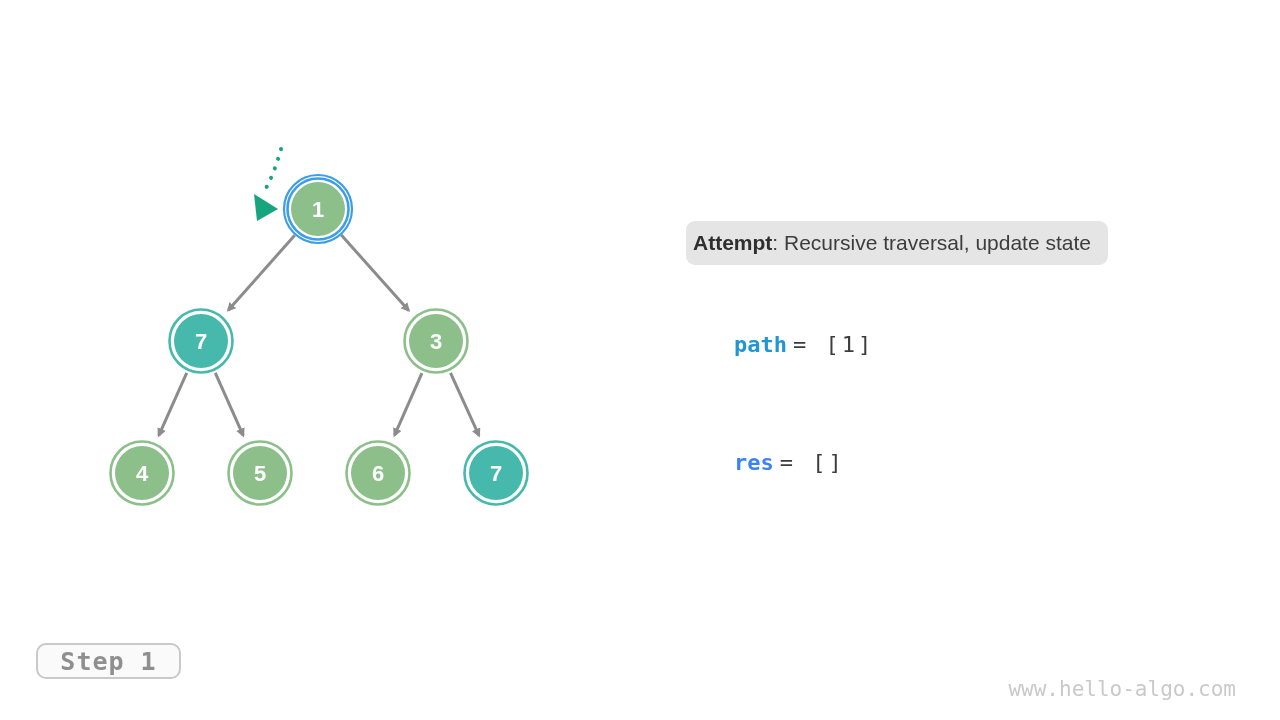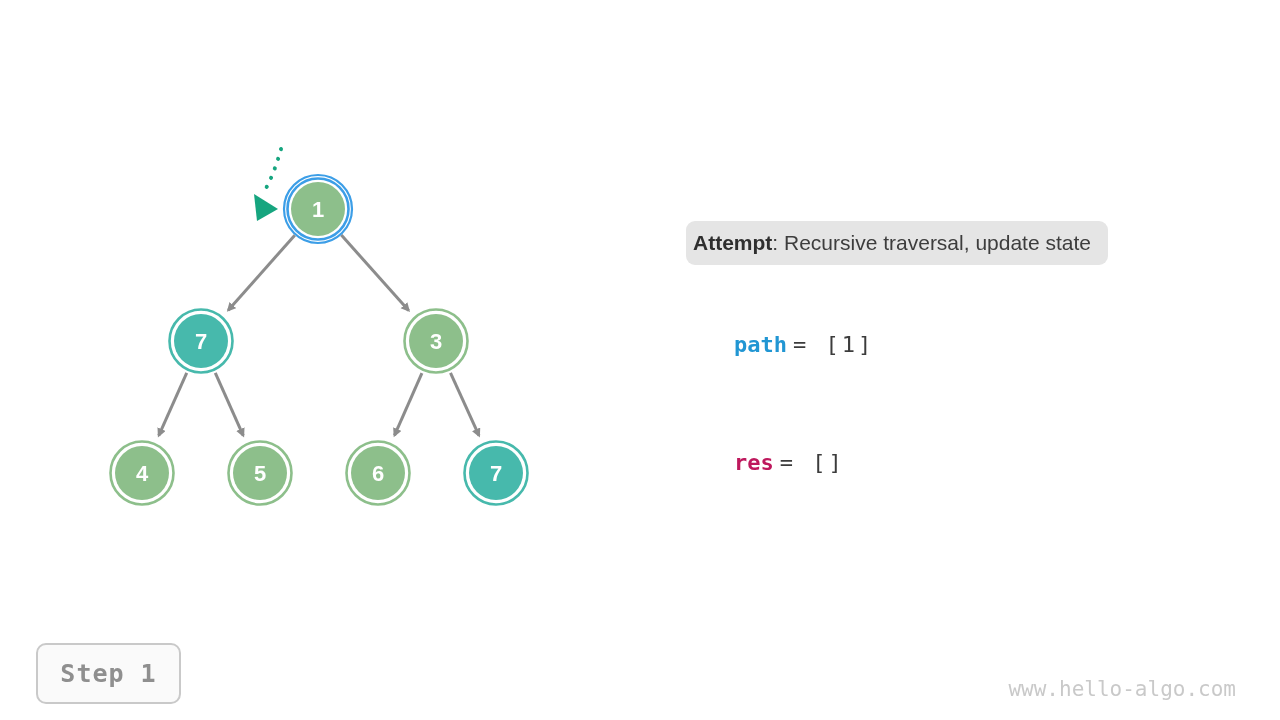--- a/index.html
+++ b/index.html
@@ -19,21 +19,21 @@
   .bold-label{font-weight:700;color:#2f2f2f;}
 
   .code-line{position:absolute;left:703px;font-family:"DejaVu Sans Mono",monospace;
      font-size:22px;white-space:nowrap;line-height:28px;margin-left:31px;}
   .code-path{top:331px;}
   .code-res{top:449px;}
   .code-var{font-weight:700;}
   .code-rest{color:#3c3c3c;font-weight:500;margin-left:6px;letter-spacing:3px;}
 
   
-  .step-badge{position:absolute;left:36px;top:643px;width:145px;height:61px;
+  .step-badge{position:absolute;left:36px;top:643px;width:145px;height:36px;
      border:2px solid #c9c9c9;border-radius:10px;background:#fafafa;
      display:flex;align-items:center;justify-content:center;
      font-family:"DejaVu Sans Mono",monospace;font-weight:700;font-size:25px;
      color:#8f8f8f;letter-spacing:1px;box-sizing:border-box;}
 
   
   .watermark{position:absolute;right:44px;top:677px;
      font-family:"DejaVu Sans Mono",monospace;font-size:21px;color:#c9c9c9;}
 </style>
 </head>
@@ -96,21 +96,21 @@
   <div class="attempt-box" style="background: #e5e5e5; padding-left: 7px;">
     <span class="bold-label">Attempt</span><span>: Recursive traversal, update state</span>
   </div>
 
 
   <div class="code-line code-path">
     <span class="code-var" style="color: rgb(33, 150, 211);">path</span><span class="code-rest">= [1]</span>
   </div>
 
   <div class="code-line code-res">
-    <span class="code-var" style="color: #be185d;">res</span><span class="code-rest">= []</span>
+    <span class="code-var" style="color: #3b82f6;">res</span><span class="code-rest">= []</span>
   </div>
 
   <div class="step-badge">
     <span>Step 1</span>
   </div>
 
   <div class="watermark">www.hello-algo.com</div>
 </div>
 
 </body></html>

